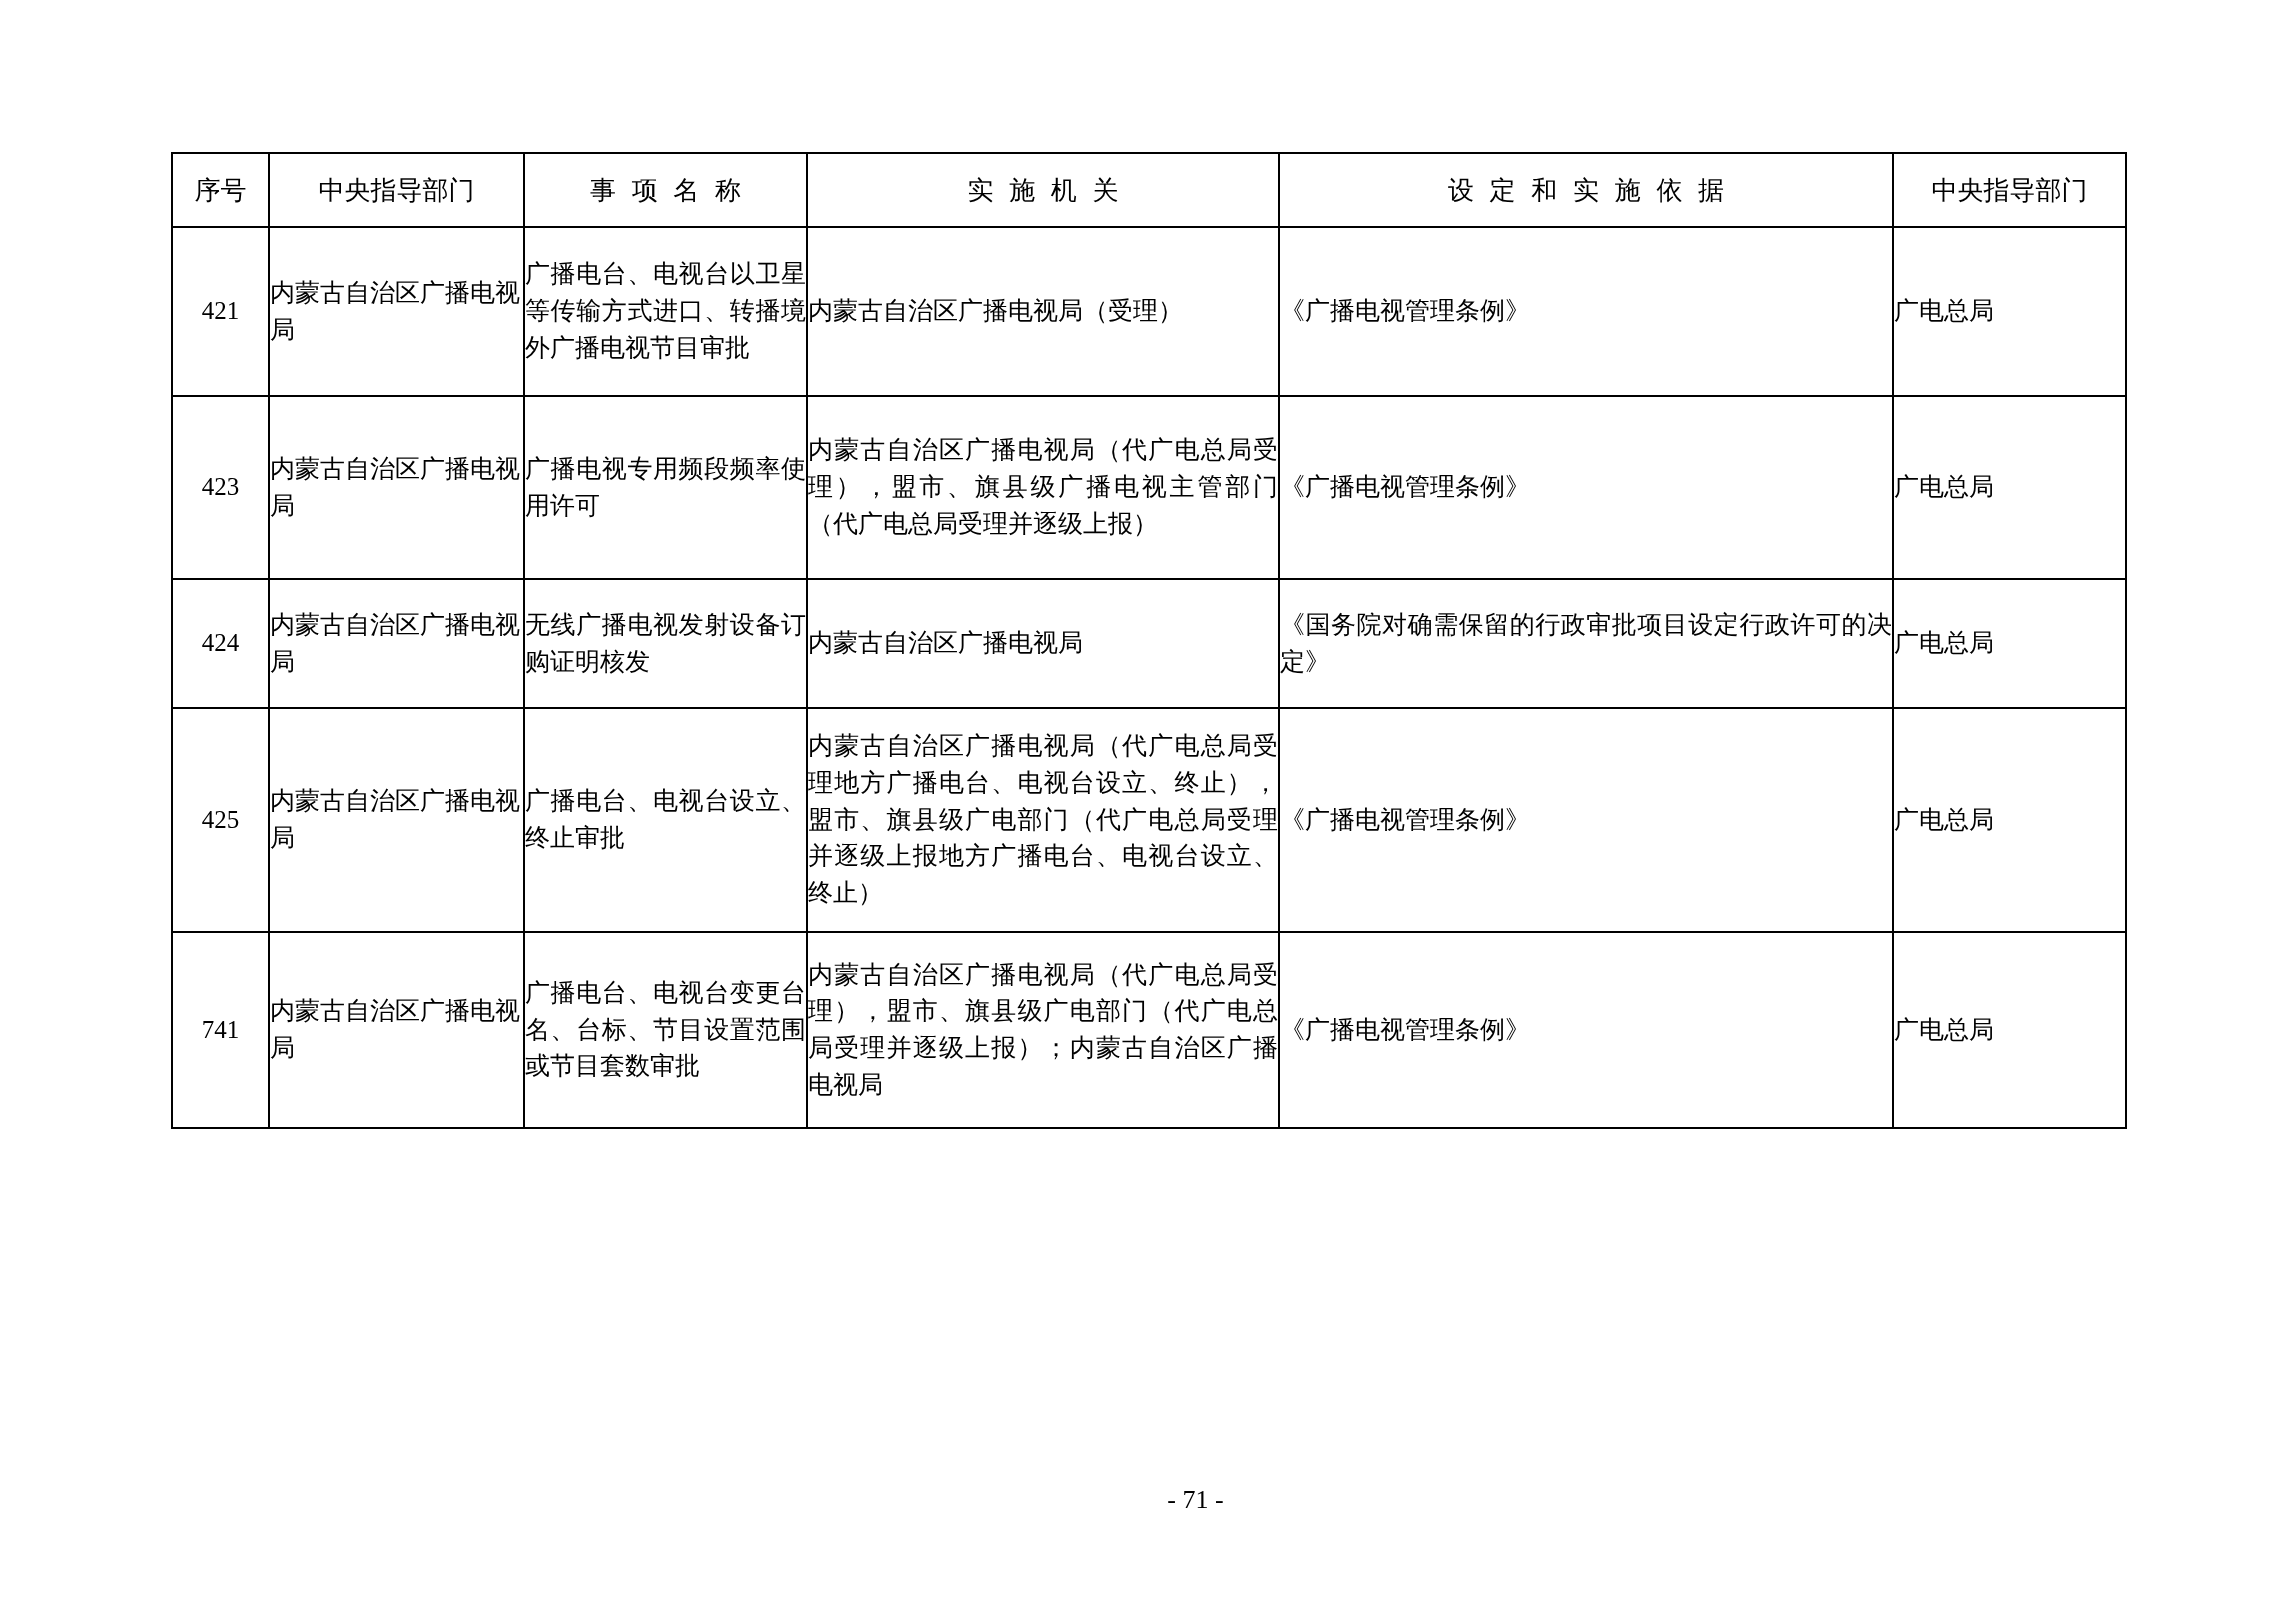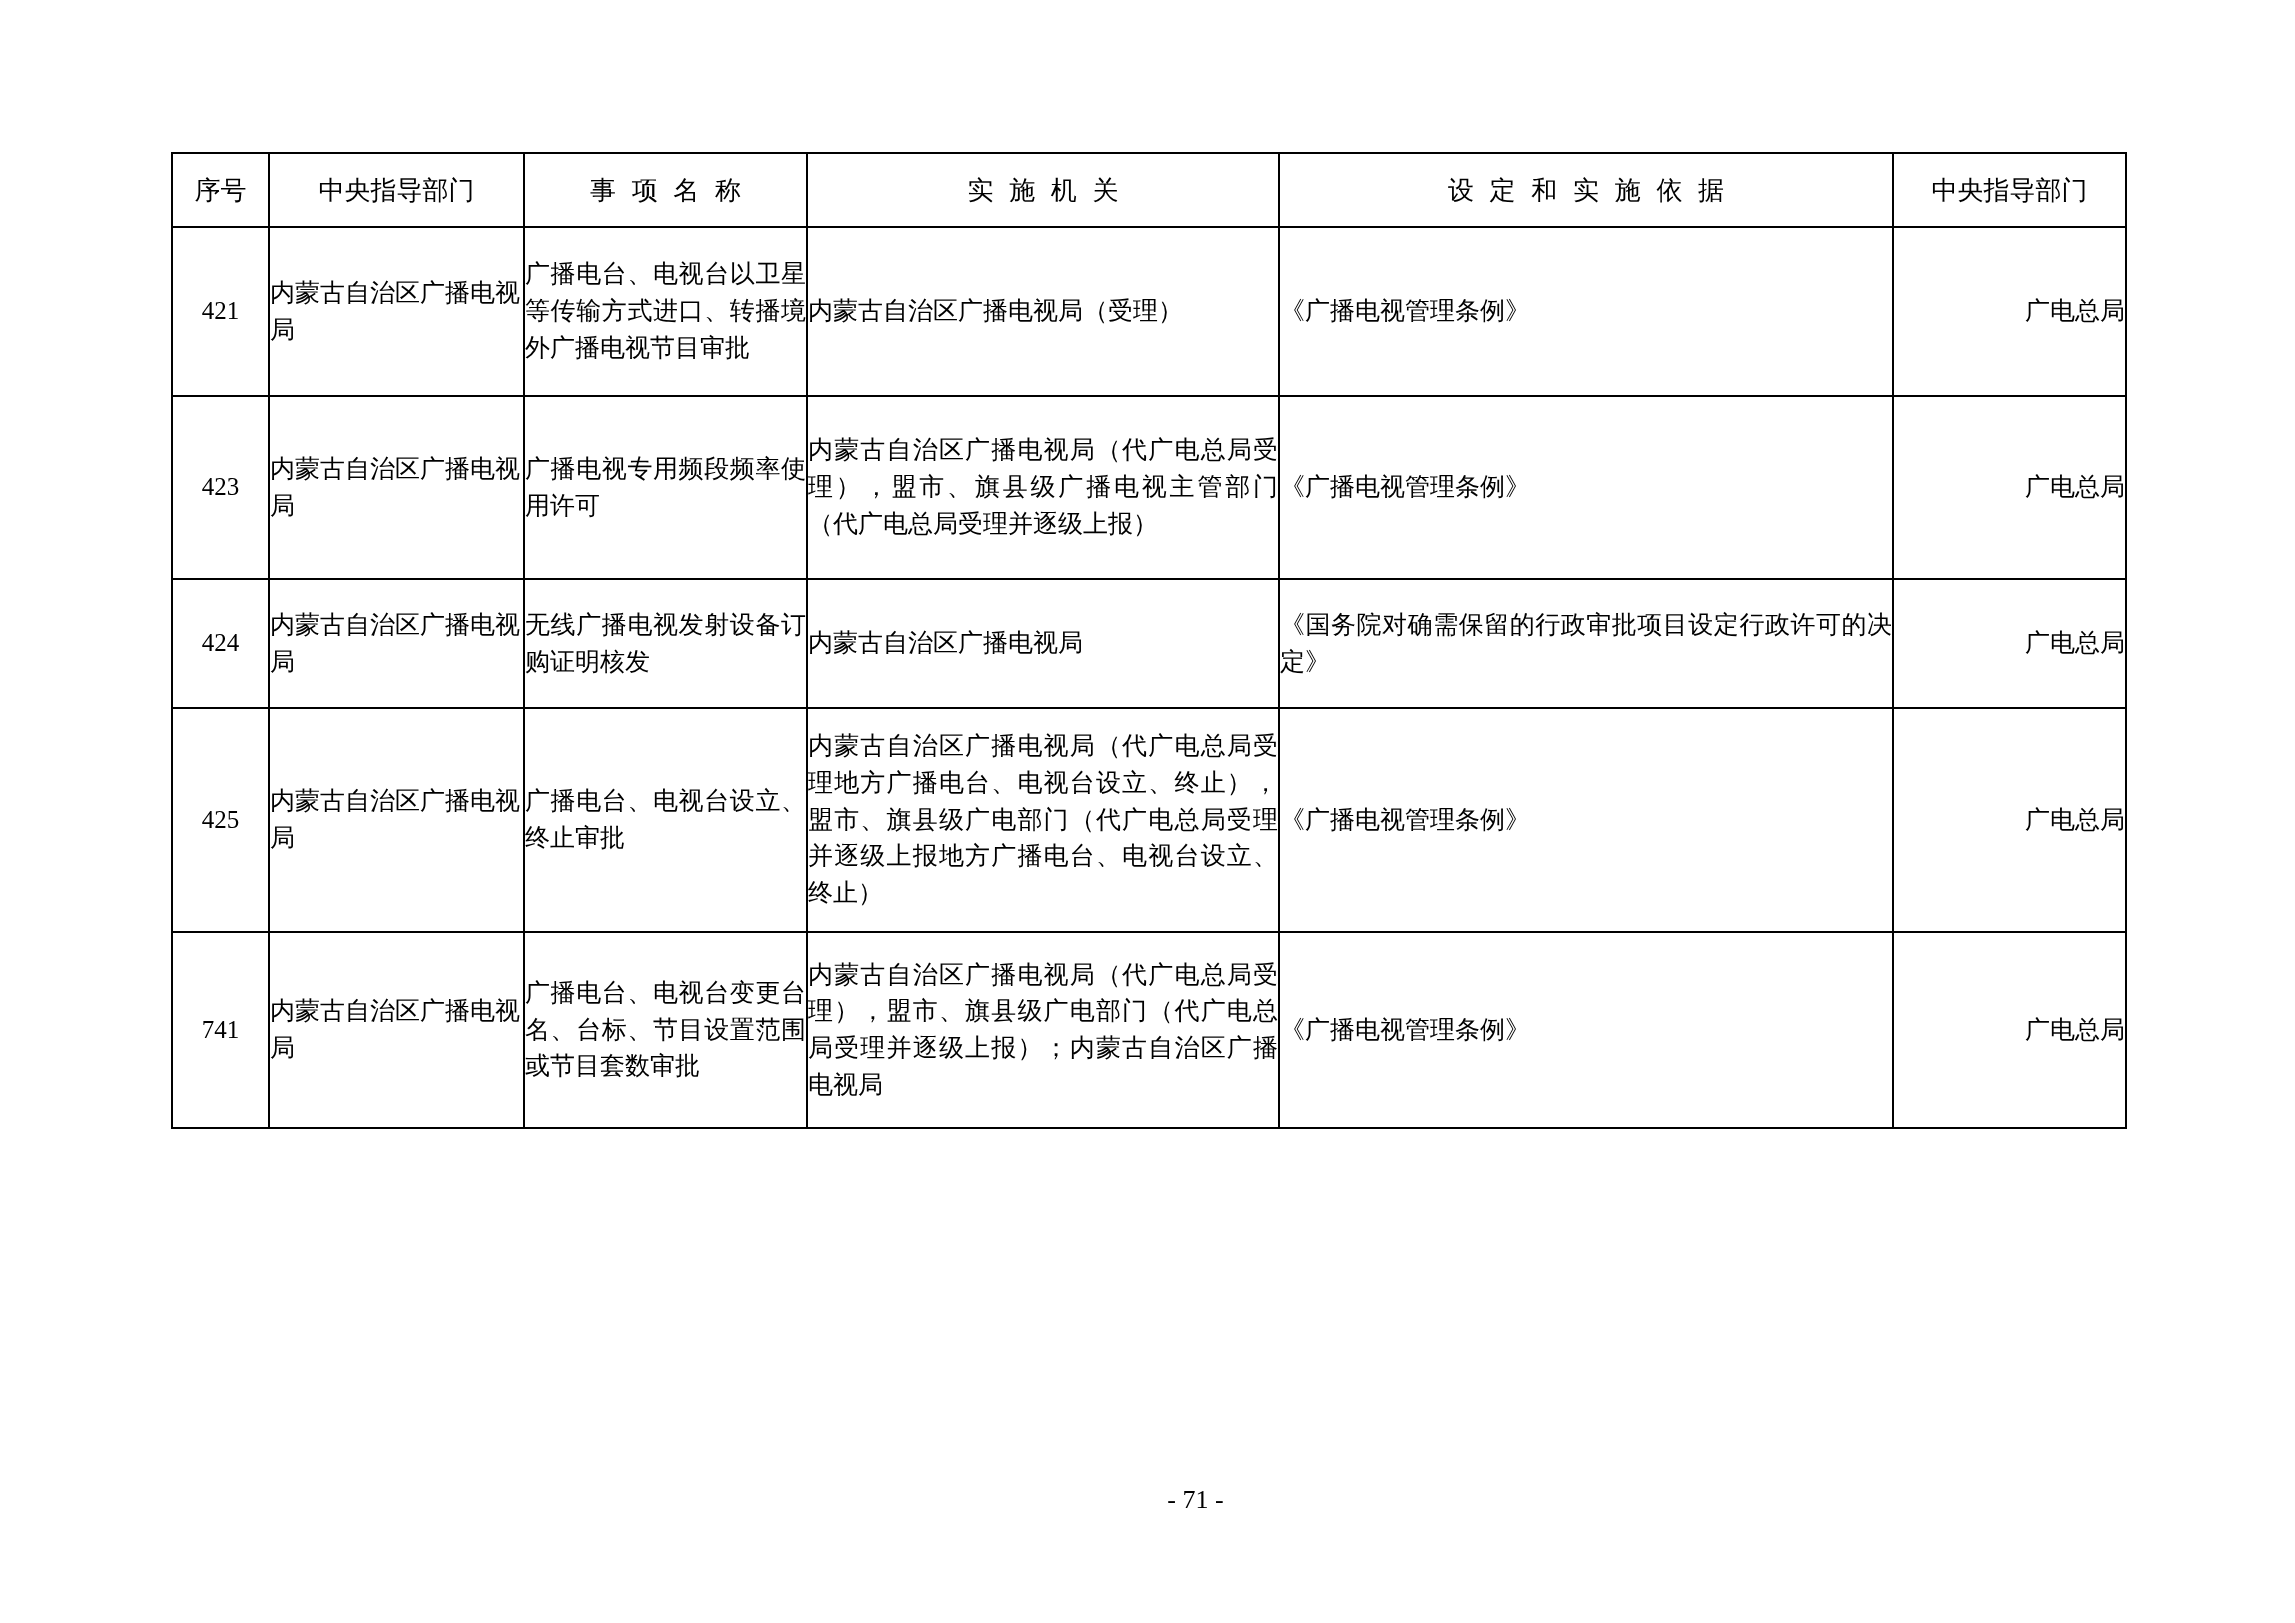--- a/index.html
+++ b/index.html
@@ -69,21 +69,21 @@
   td.dept, td.item, td.org, td.basis {
     text-align: left;
     padding: 9.2px 5.2px 9.2px 6.5px;
   }
   td.item, td.org, td.basis {
     text-align: justify;
     text-justify: inter-ideograph;
   }
   td.dept { padding-left: 10.5px; }
   td.central {
-    text-align: right;
+    text-align: left;
   }
   .row-421 { height: 169px; }
   .row-422 { height: 150px; }
   .row-423 { height: 183px; }
   .row-424 { height: 129px; }
   .row-425 { height: 224px; }
   .row-426 { height: 196px; }
 
   .page-number {
     position: absolute;

